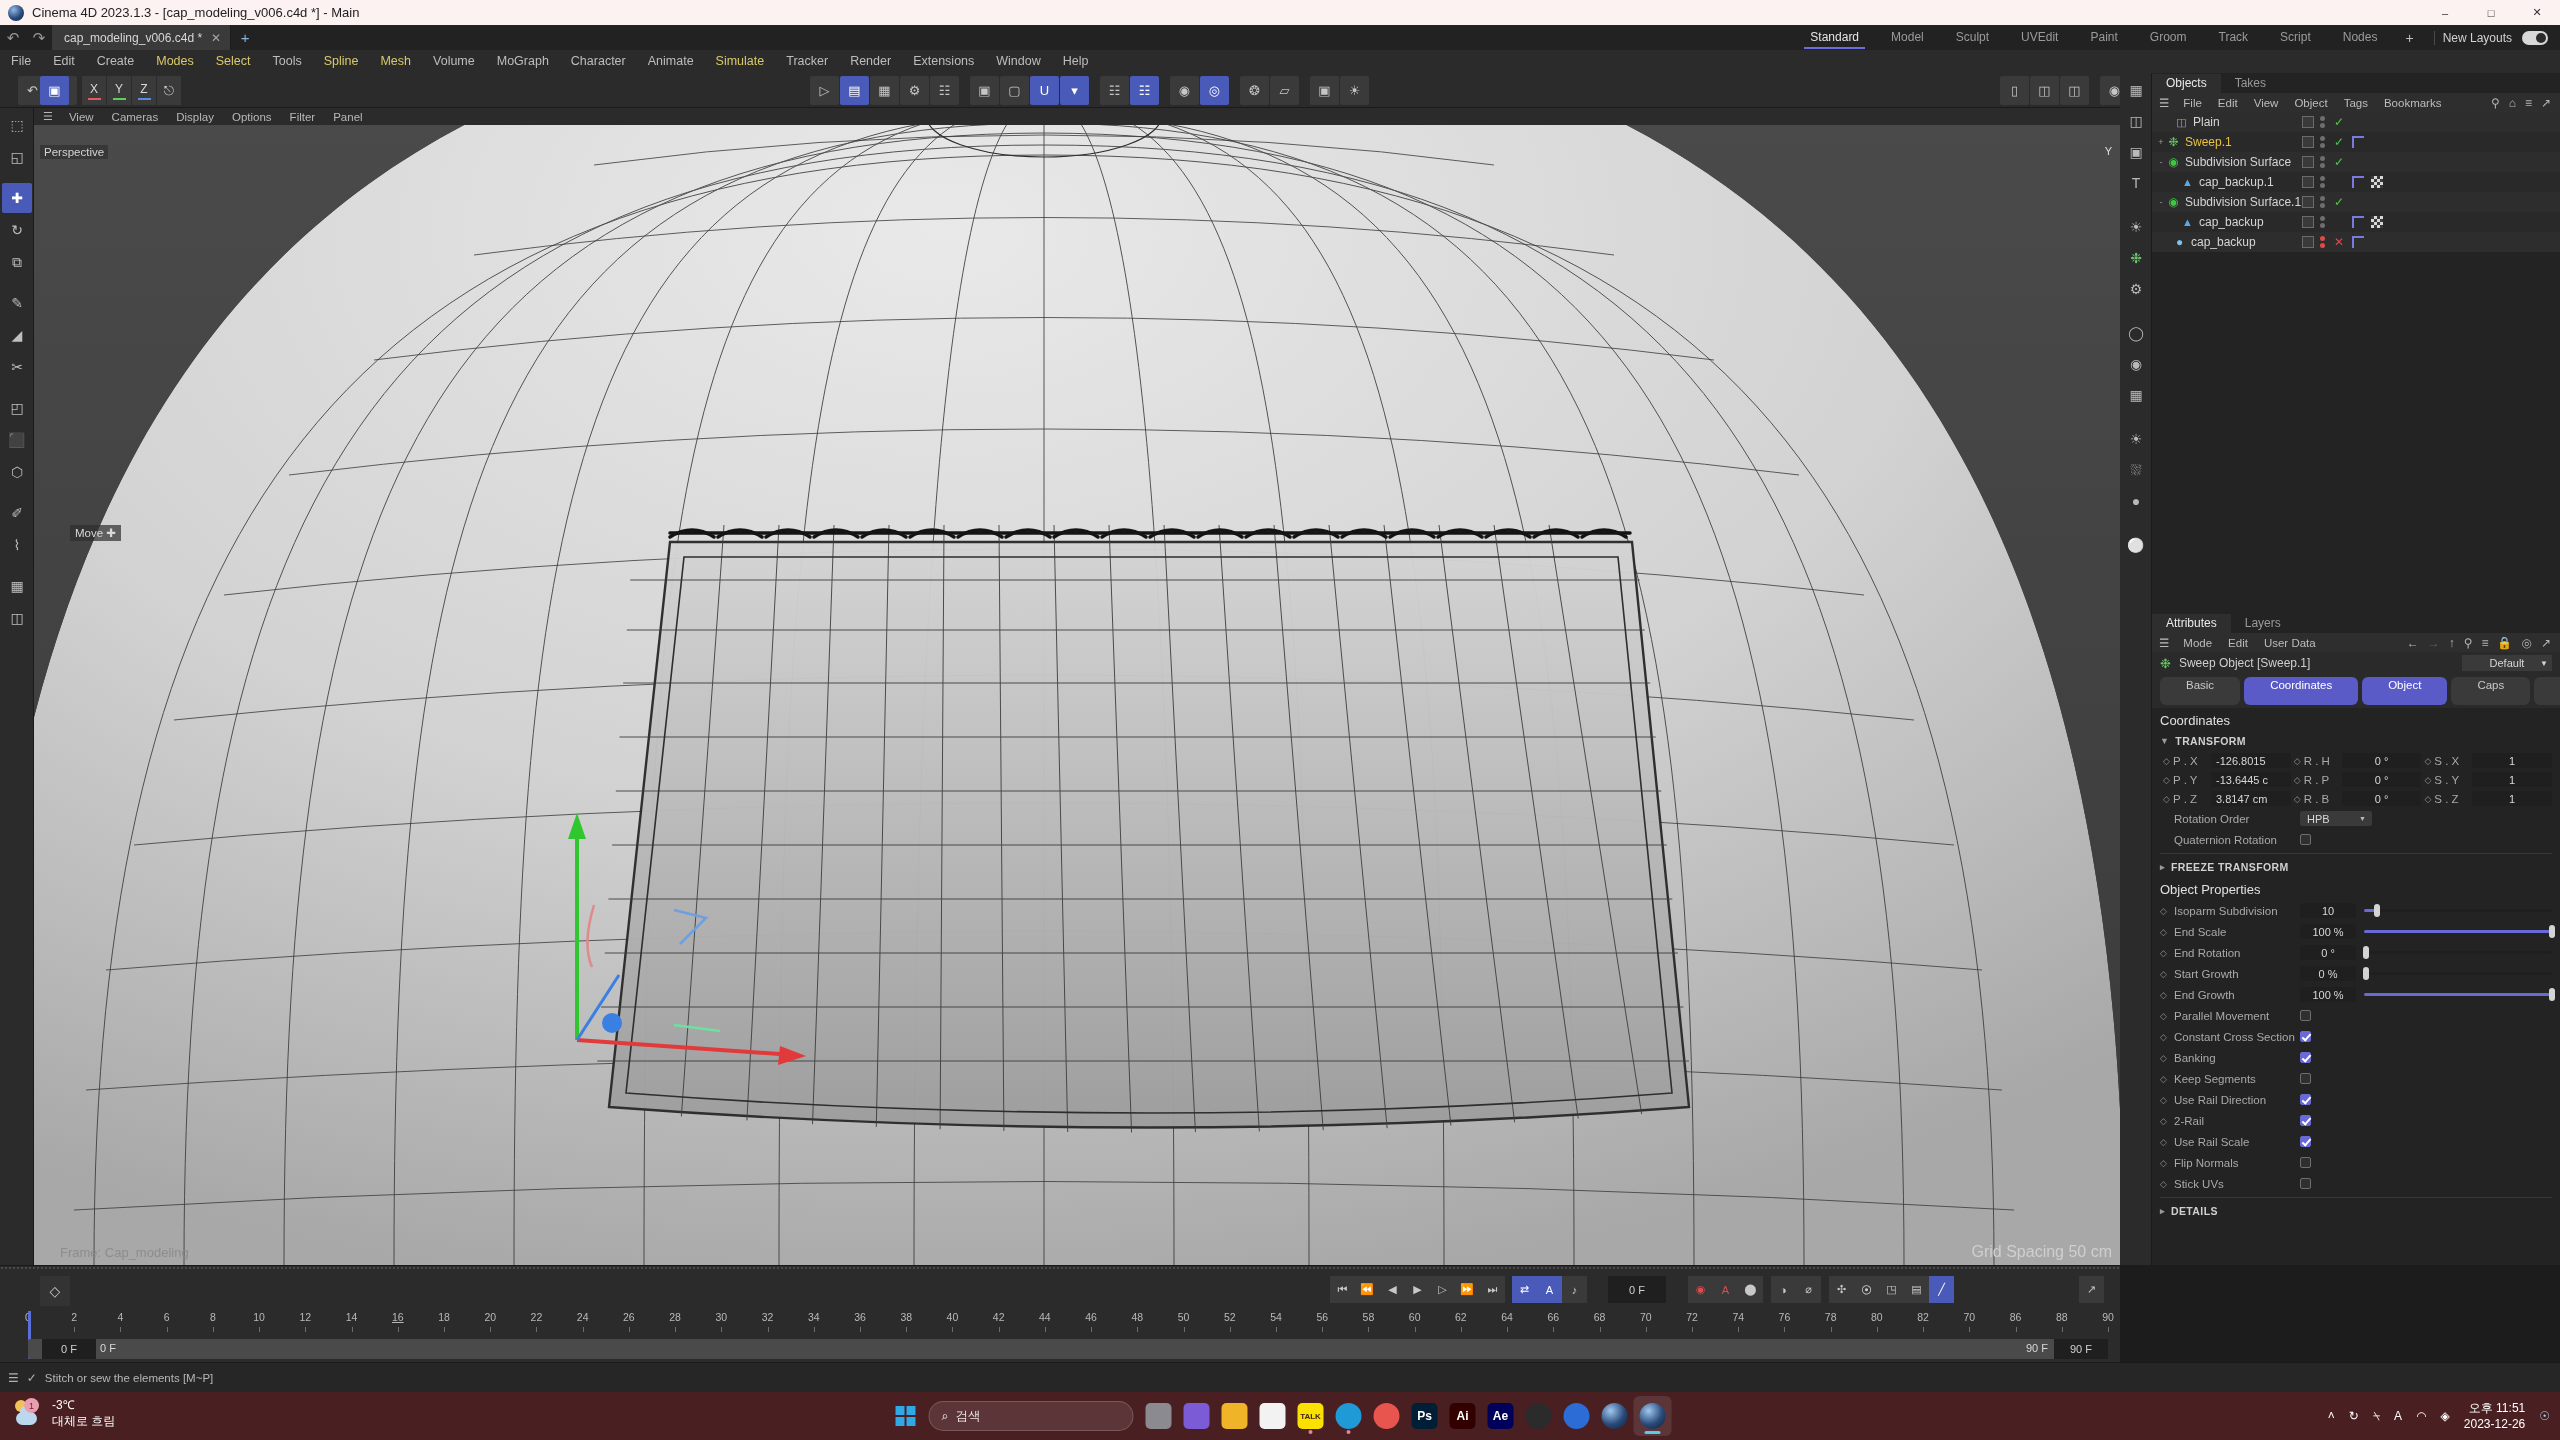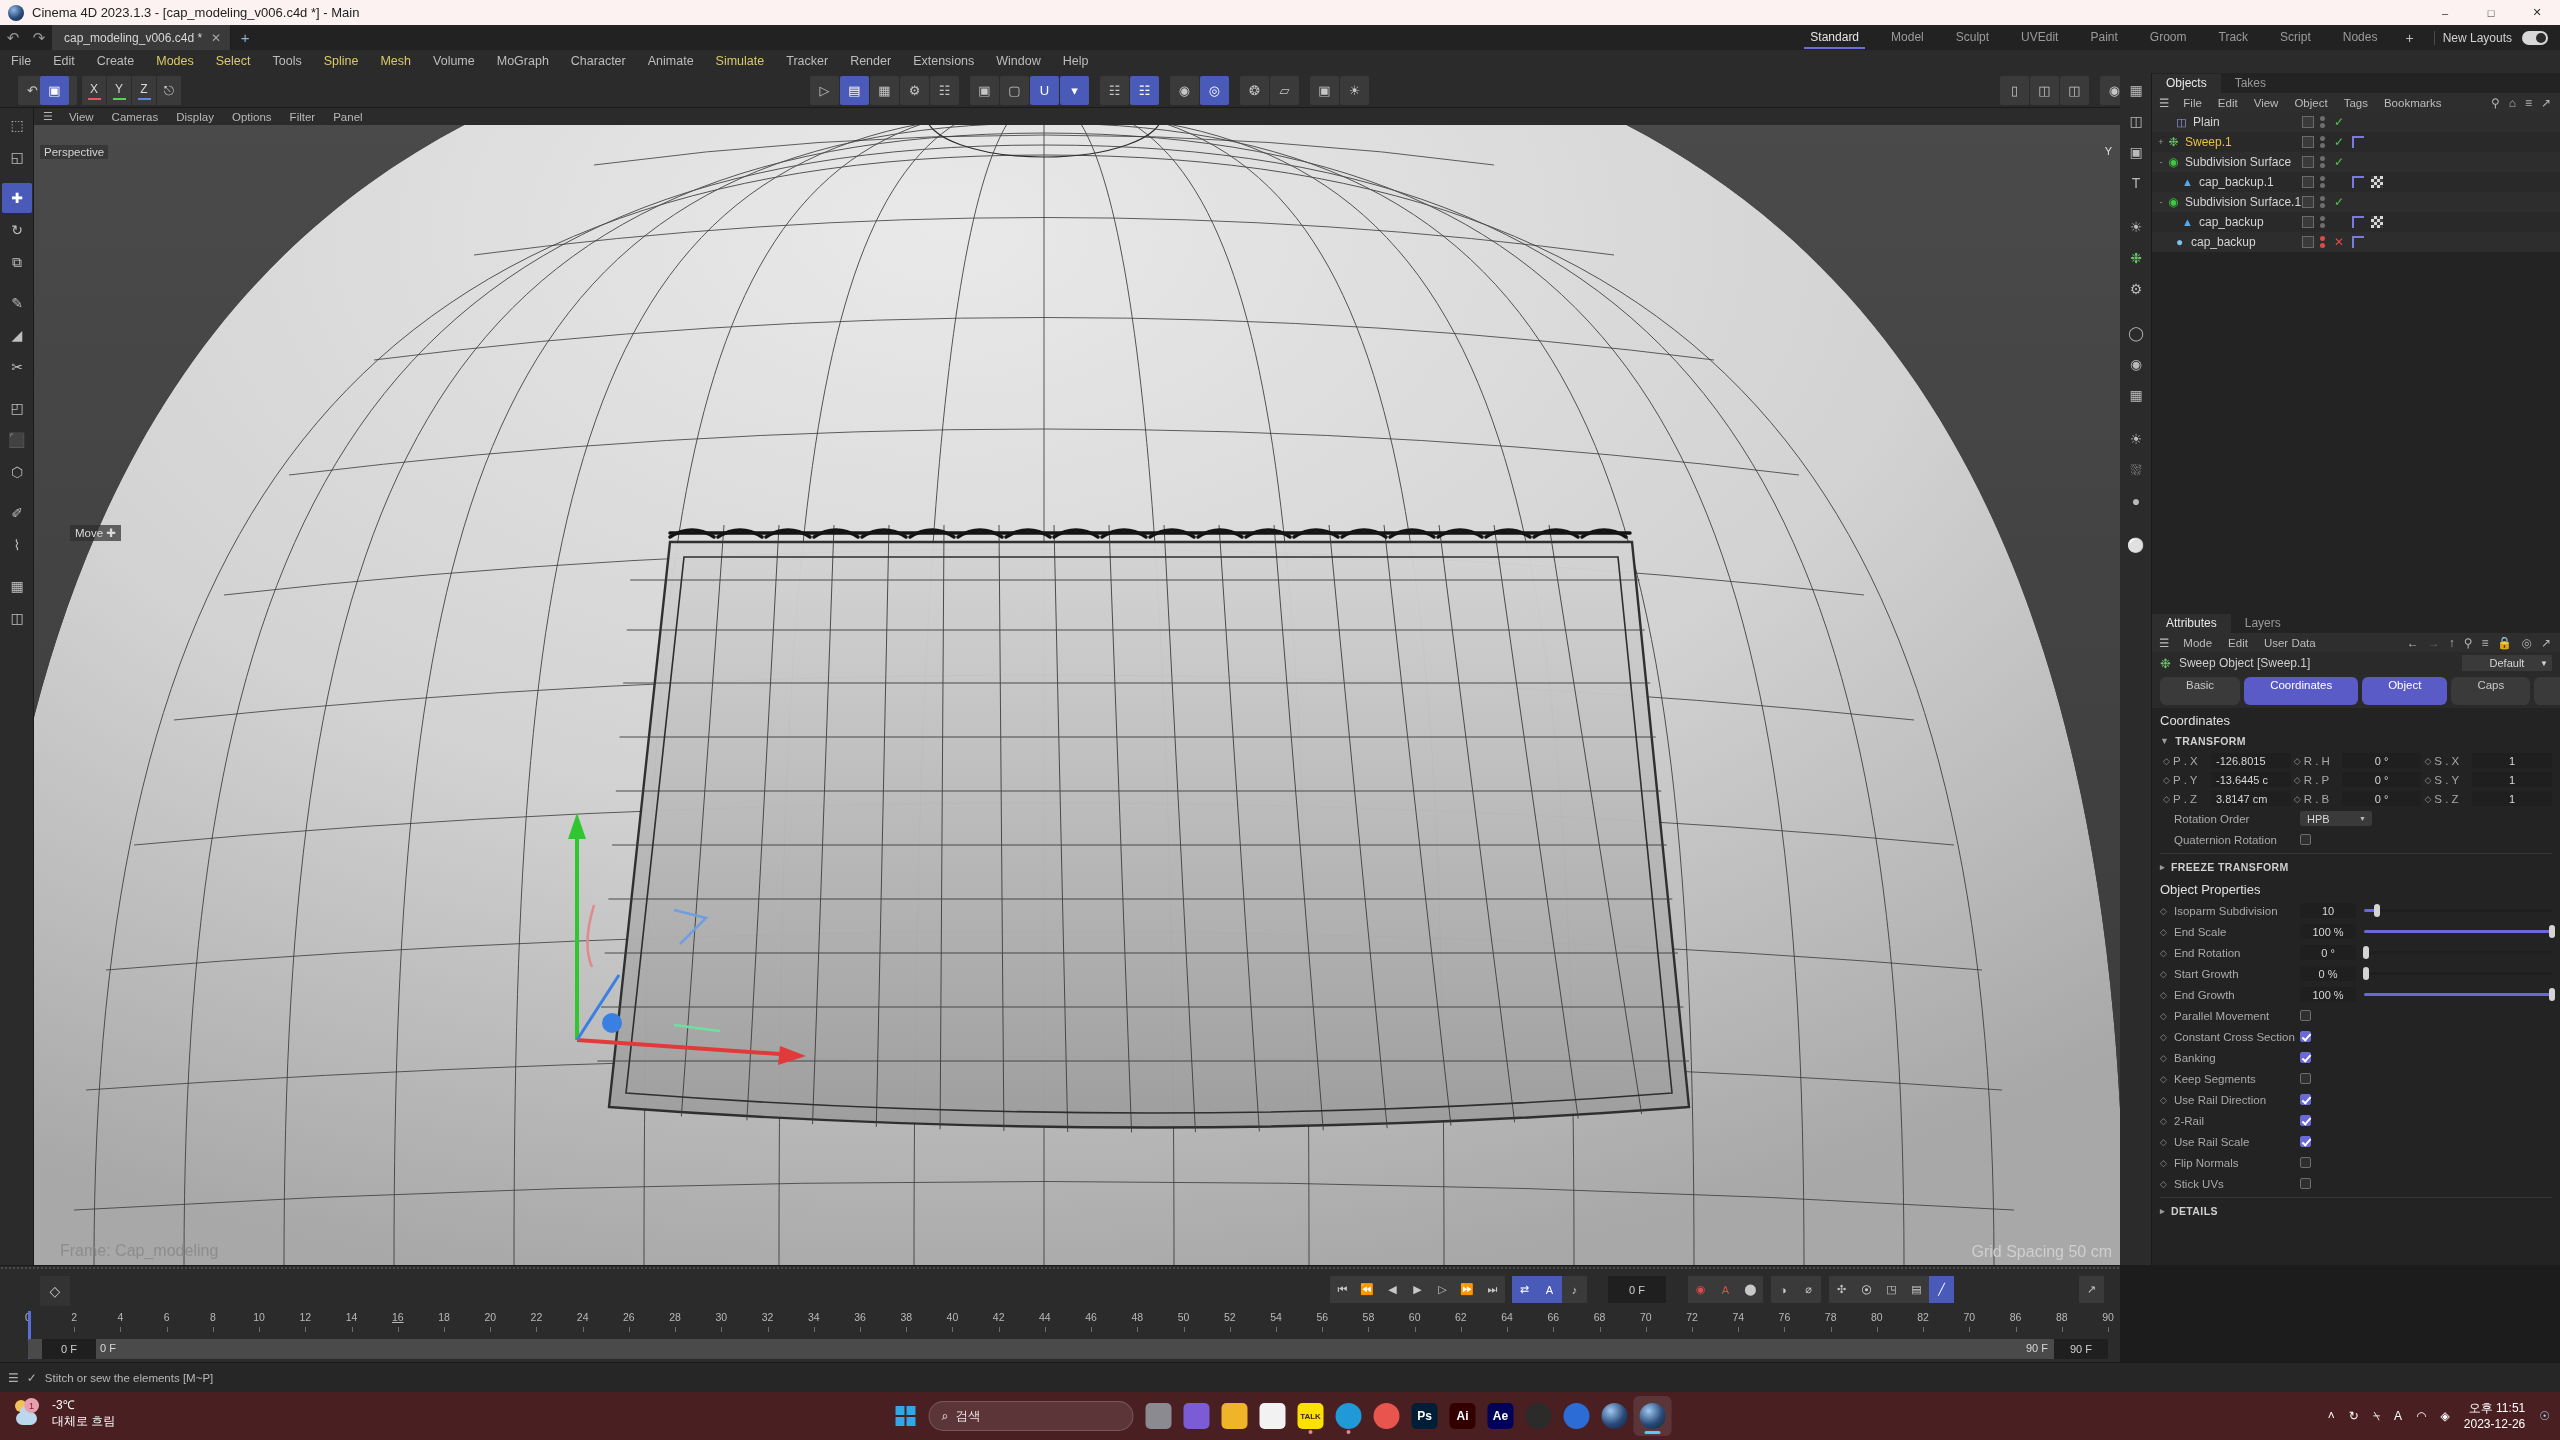--- a/index.html
+++ b/index.html
@@ -125,21 +125,21 @@
     position: absolute; inset: 0;
     background: linear-gradient(180deg, #4a4a4a 0%, #434343 40%, #3a3a3a 100%);
   }
   .movehint {
     position: absolute; left: 36px; top: 400px; font-size: 11.5px; color: #d9d9d9;
     background: rgba(45,45,45,.7); padding: 1px 5px;
   }
   .gridinfo {
     position: absolute; right: 8px; bottom: 4px; font-size: 16px; color: #cfcfcf;
   }
-  .frmnote { position: absolute; left: 26px; bottom: 5px; font-size: 16px; color: #8d8d8d; }
+  .frmnote { position: absolute; left: 26px; bottom: 5px; font-size: 13px; color: #8d8d8d; }
 
   
   .rdock { position: absolute; right: 0; top: 73px; width: 440px; bottom: 175px; background: #232323; }
   .rdock .icnrail {
     position: absolute; left: 0; top: 0; width: 32px; bottom: 0; background: #2b2b2b;
     border-right: 1px solid #1a1a1a;
   }
   .rdock .icnrail .ri {
     width: 28px; height: 28px; margin: 3px 2px 0 2px; display: flex; align-items: center; justify-content: center;
     font-size: 14px; color: #b9b9b9; border-radius: 2px;

